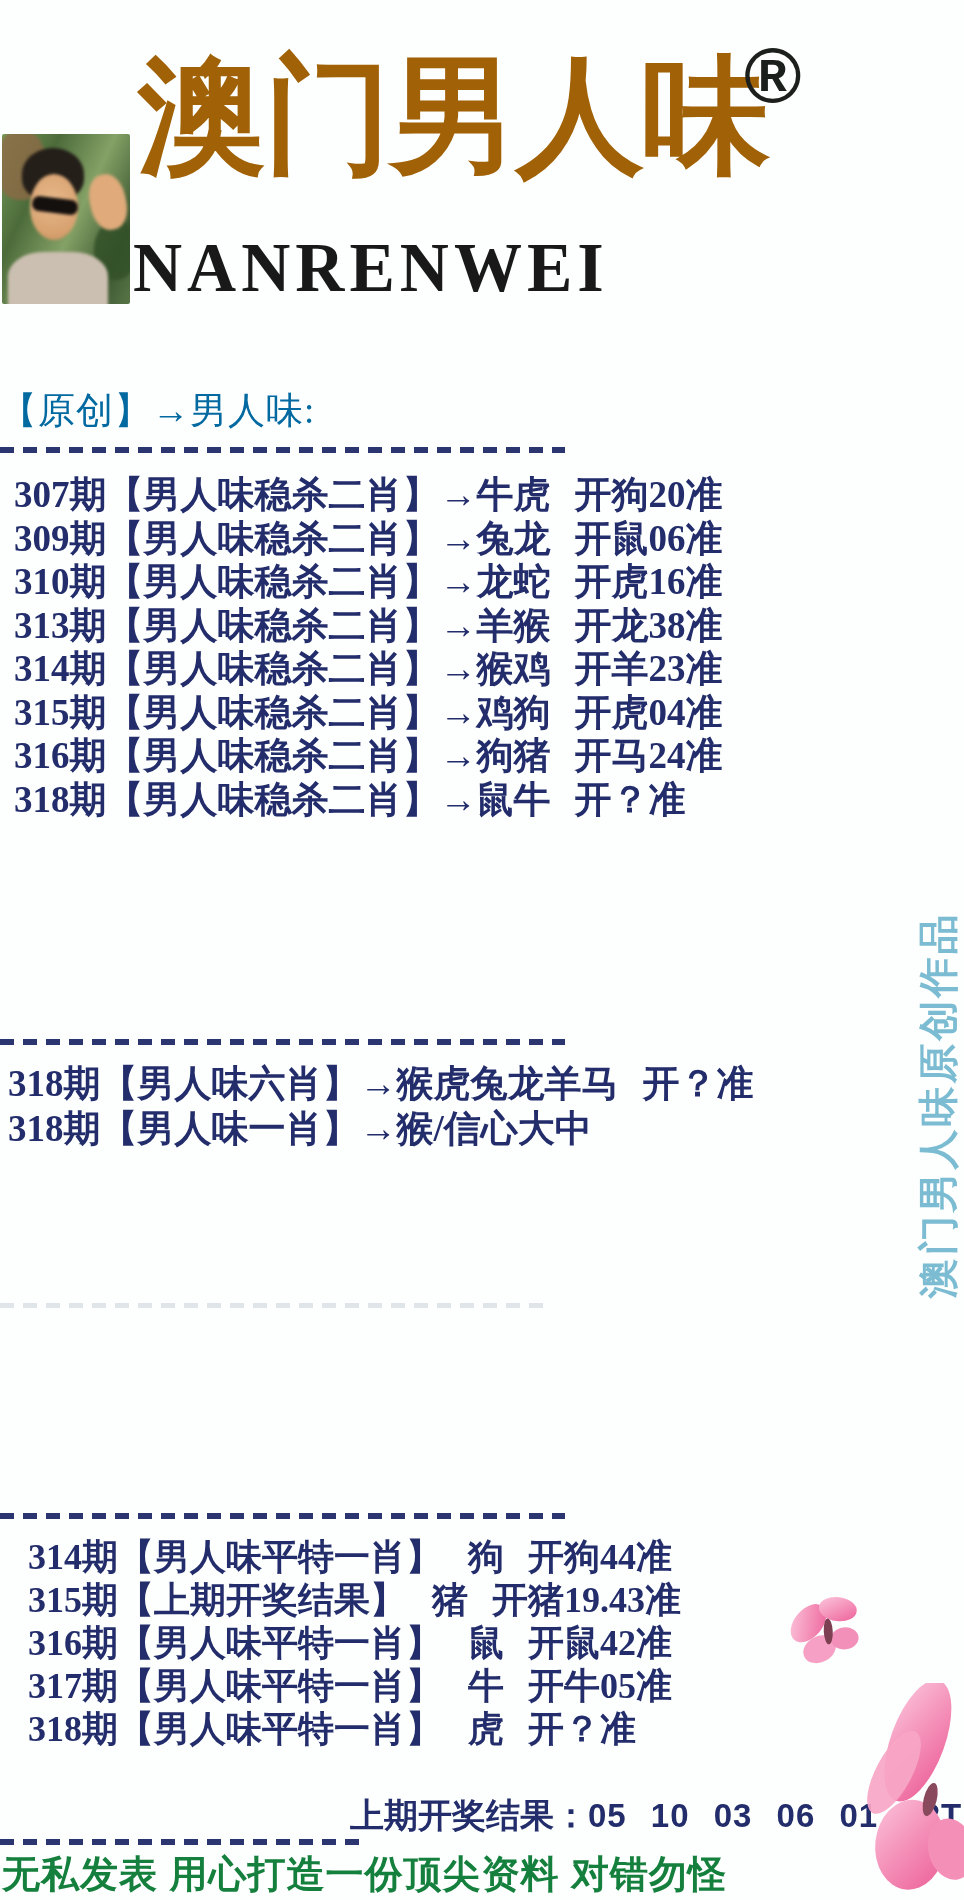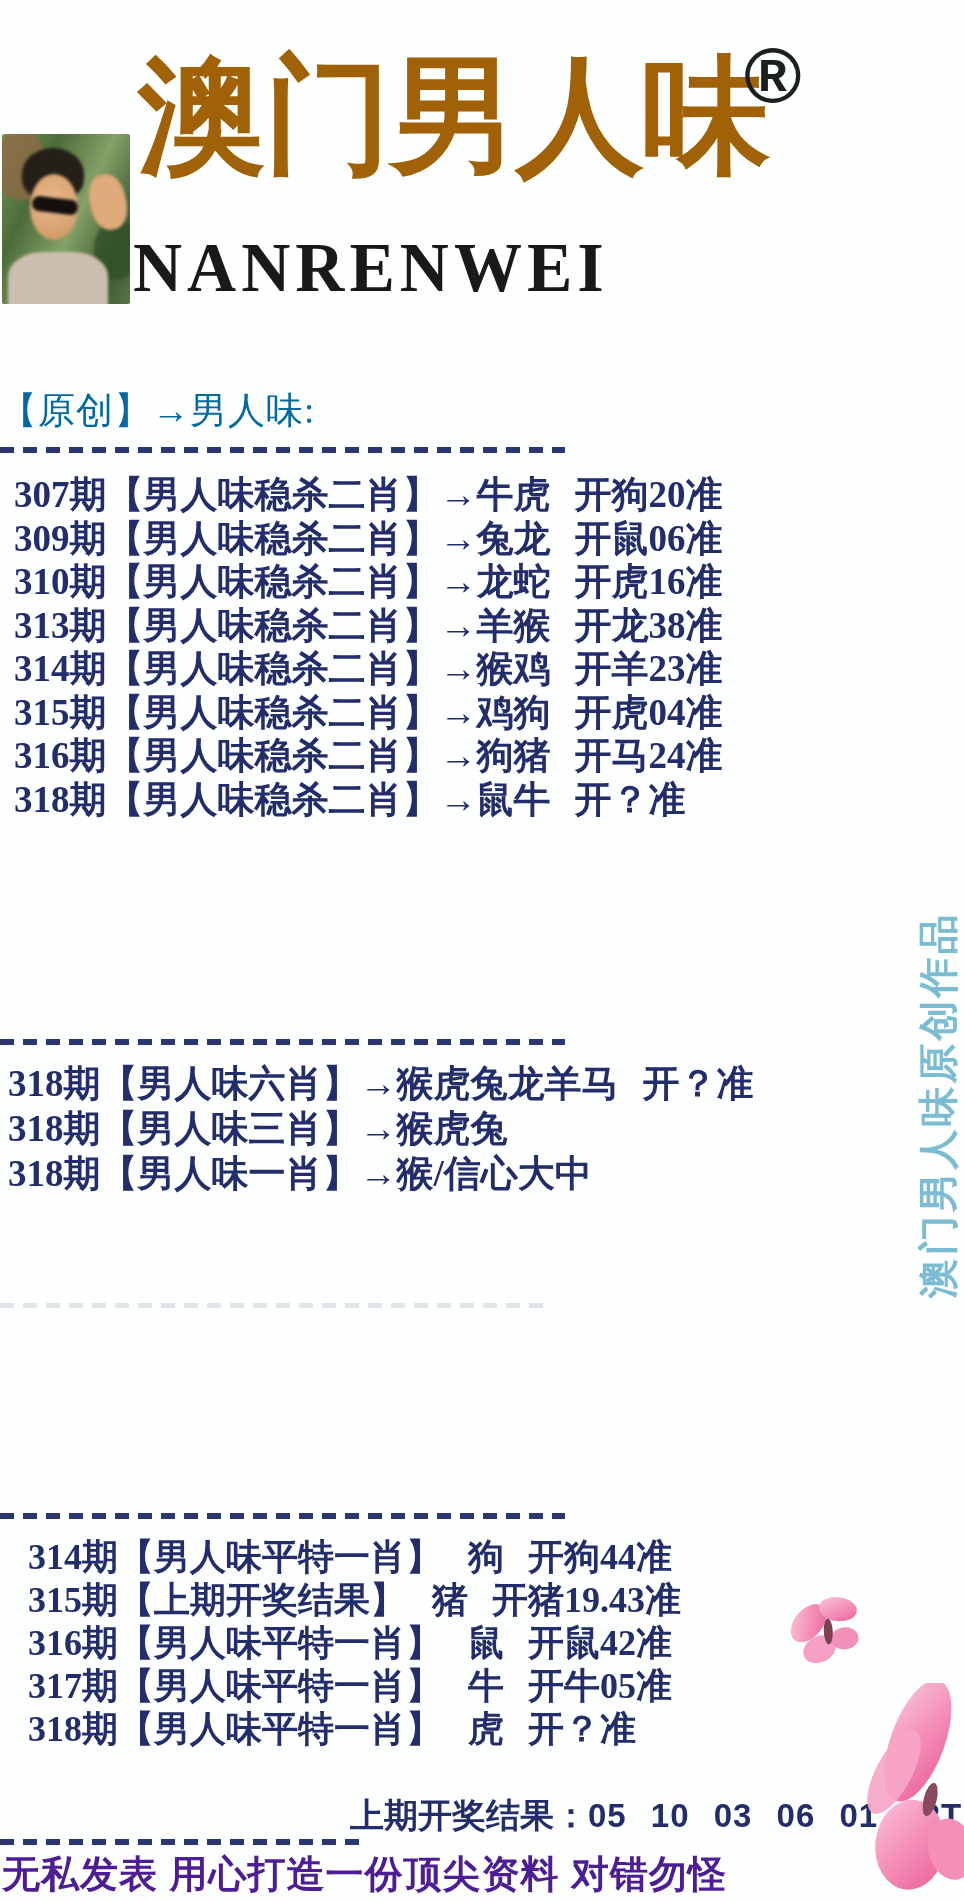--- a/index.html
+++ b/index.html
@@ -86,21 +86,21 @@
     position:absolute; left:350px; top:1793px;
     font-size:34px; font-weight:700; color:#232d6b; white-space:nowrap;
   }
   .result-line .nums{
     font-family:"Liberation Sans", sans-serif;
     font-size:33px; word-spacing:14px; letter-spacing:1px;
   }
   .slogan{
     position:absolute; left:2px; top:1849px;
     font-family:"Liberation Sans", sans-serif;
-    font-size:38px; font-weight:700; color:#4c1d95;
+    font-size:38px; font-weight:700; color:#15803d;
     letter-spacing:1px; white-space:nowrap;
   }
   
   .bfly-small{position:absolute; left:780px; top:1582px;}
   .bfly-large{position:absolute; left:845px; top:1683px;}
 </style>
 </head>
 <body>
 
 <div class="canvas">
@@ -160,23 +160,20 @@
     </div>
 
   <div class="dash dash-2"></div>
 
   <div class="rows rows-2">
 
       <div class="row">
         <span>318期【男人味六肖】→猴虎兔龙羊马</span><span class="res">开？准</span>
       </div>
 
-      <div class="row">
-        <span>318期【男人味三肖】→猴虎兔</span><span class="res"></span>
-      </div>
 
       <div class="row">
         <span>318期【男人味一肖】→猴/信心大中</span><span class="res"></span>
       </div>
     </div>
 
   <div class="dash dash-faint"></div>
 
   <div class="dash dash-3"></div>
 

